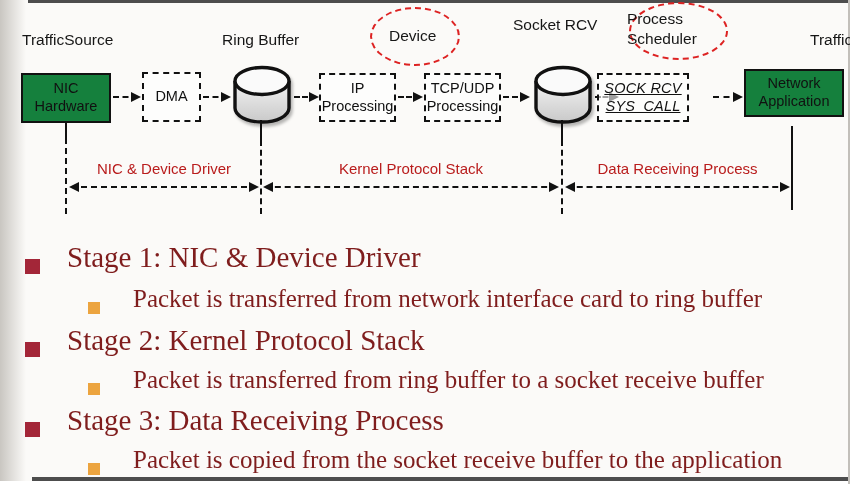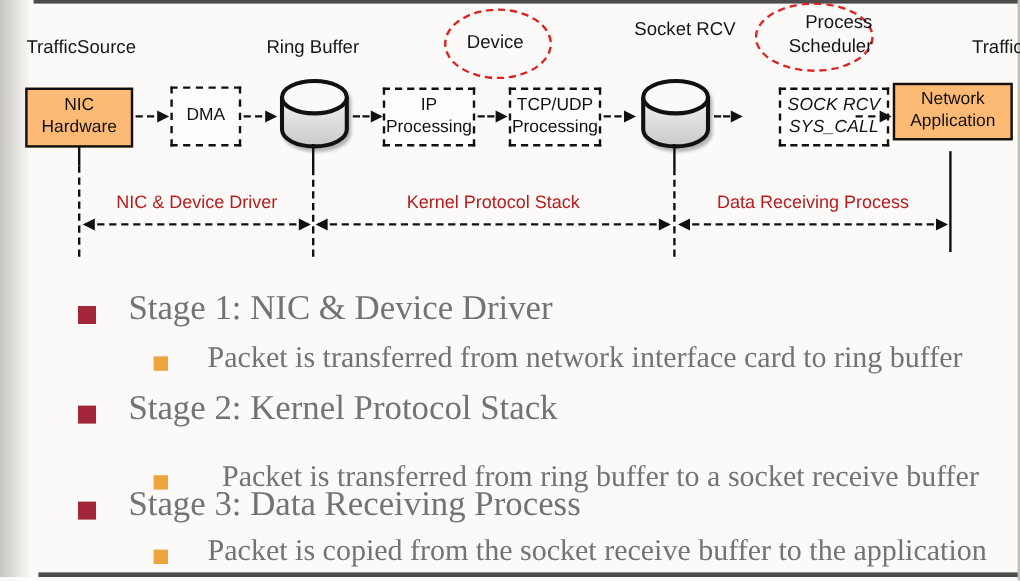--- a/index.html
+++ b/index.html
@@ -8,27 +8,27 @@
   
   .edge-left-grad{position:absolute;left:0;top:0;width:26px;height:484px;
     background:linear-gradient(to right,#c9c6c1,rgba(251,250,248,0));}
   .edge-top{position:absolute;left:28px;right:0;top:0;height:3px;background:#4d4d4d;}
   .edge-bottom{position:absolute;left:32px;right:0;top:477px;height:4px;background:#4d4d4d;}
   .edge-right{position:absolute;right:0;top:0;width:2px;height:484px;background:#c2bfba;}
   .edge-bottom-white{position:absolute;left:0;right:0;top:481px;height:3px;background:#ffffff;}
 
   
   .tlabel{position:absolute;font-size:15.5px;white-space:nowrap;color:#161616;}
-  .tlabel.center{text-align:right;line-height:20px;}
+  .tlabel.center{text-align:left;line-height:20px;}
   .red-ellipse{position:absolute;border:2.5px dashed #dd2222;border-radius:50%;}
 
   
   .node{position:absolute;display:flex;flex-direction:column;justify-content:center;
         align-items:center;text-align:center;font-size:14.5px;line-height:1.24;
-        background:#fdba74;box-sizing:border-box;}
+        background:#15803d;box-sizing:border-box;}
   .node.solid{border:2.2px solid #111;}
   .node.dashed{border:2px dashed #111;background:rgba(255,255,255,0.6);}
   .node.italic{font-style:italic;letter-spacing:.2px;}
 
   
   .harrow{position:absolute;height:0;border-top:2.4px dashed #111;}
   .harrow::after{content:"";position:absolute;right:-3px;top:-6.3px;width:0;height:0;
     border-left:10px solid #111;border-top:5px solid transparent;border-bottom:5px solid transparent;}
 
   
@@ -39,22 +39,22 @@
   .maxis{position:absolute;top:186px;height:0;border-top:2.2px dashed #111;}
   .maxis::before{content:"";position:absolute;left:-2px;top:-6px;width:0;height:0;
     border-right:10px solid #111;border-top:5px solid transparent;border-bottom:5px solid transparent;}
   .maxis::after{content:"";position:absolute;right:-2px;top:-6px;width:0;height:0;
     border-left:10px solid #111;border-top:5px solid transparent;border-bottom:5px solid transparent;}
   .mlabel{position:absolute;top:160px;font-size:15px;text-align:center;white-space:nowrap;color:#b91c1c;}
 
   .cyl{position:absolute;filter:drop-shadow(2.5px 3px 1.5px rgba(0,0,0,0.28));}
 
   
-  .brow{position:absolute;left:0;display:flex;align-items:center;white-space:nowrap;
-        font-family:"Liberation Serif",serif;color:#737373;margin-left:40px;}
+  .brow{position:absolute;left:0;display:flex;align-items:flex-end;white-space:nowrap;
+        font-family:"Liberation Serif",serif;color:#7f1d1d;}
   .sq1{width:15px;height:15px;background:#a32638;margin:10px 0 0 25px;flex:none;}
   .sq2{width:12px;height:12px;background:#eca43f;margin:8px 0 0 88px;flex:none;}
   .btext1{font-size:29px;line-height:1.15;margin-left:27px;}
   .btext2{font-size:25px;line-height:1.15;margin-left:33px;}
 </style>
 </head>
 <body>
 
 <div class="stage">
 
@@ -130,21 +130,21 @@
           <stop offset="0" stop-color="#f3f3f3"></stop>
             <stop offset="1" stop-color="#c9c9c9"></stop>
         </linearGradient>
       </defs>
       <path d="M3,17 L3,44 A27,14 0 0 0 57,44 L57,17" fill="url(#cylB)" stroke="#111" stroke-width="3.4" stroke-linejoin="round"></path>
       <ellipse cx="30" cy="17" rx="27" ry="13.5" fill="#fafafa" stroke="#111" stroke-width="3.4"></ellipse>
     </svg>
 
     <div class="harrow" style="left:595px;top:96px;width:21px;"></div>
 
-    <div class="node dashed italic" style="left:649px;top:73px;width:92px;height:49px;">
+    <div class="node dashed italic" style="left:597px;top:73px;width:92px;height:49px;text-decoration:underline;">
       <span>SOCK RCV</span>
       <span>SYS_CALL</span>
     </div>
 
     <div class="harrow" style="left:713px;top:96px;width:27px;"></div>
 
     <div class="node solid" style="left:744px;top:69px;width:100px;height:48px;">
       <span>Network</span>
       <span>Application</span>
     </div>
@@ -176,21 +176,21 @@
       <div class="btext1">Stage 1: NIC &amp; Device Driver</div>
     </div>
     <div class="brow" style="top:285px;">
       <div class="sq2"></div>
       <div class="btext2">Packet is transferred from network interface card to ring buffer</div>
     </div>
     <div class="brow" style="top:324px;">
       <div class="sq1"></div>
       <div class="btext1">Stage 2: Kernel Protocol Stack</div>
     </div>
-    <div class="brow" style="top:384px;gap:12px;">
+    <div class="brow" style="top:366px;">
       <div class="sq2"></div>
       <div class="btext2">Packet is transferred from ring buffer to a socket receive buffer</div>
     </div>
     <div class="brow" style="top:404px;">
       <div class="sq1"></div>
       <div class="btext1">Stage 3: Data Receiving Process</div>
     </div>
     <div class="brow" style="top:446px;">
       <div class="sq2"></div>
       <div class="btext2">Packet is copied from the socket receive buffer to the application</div>

